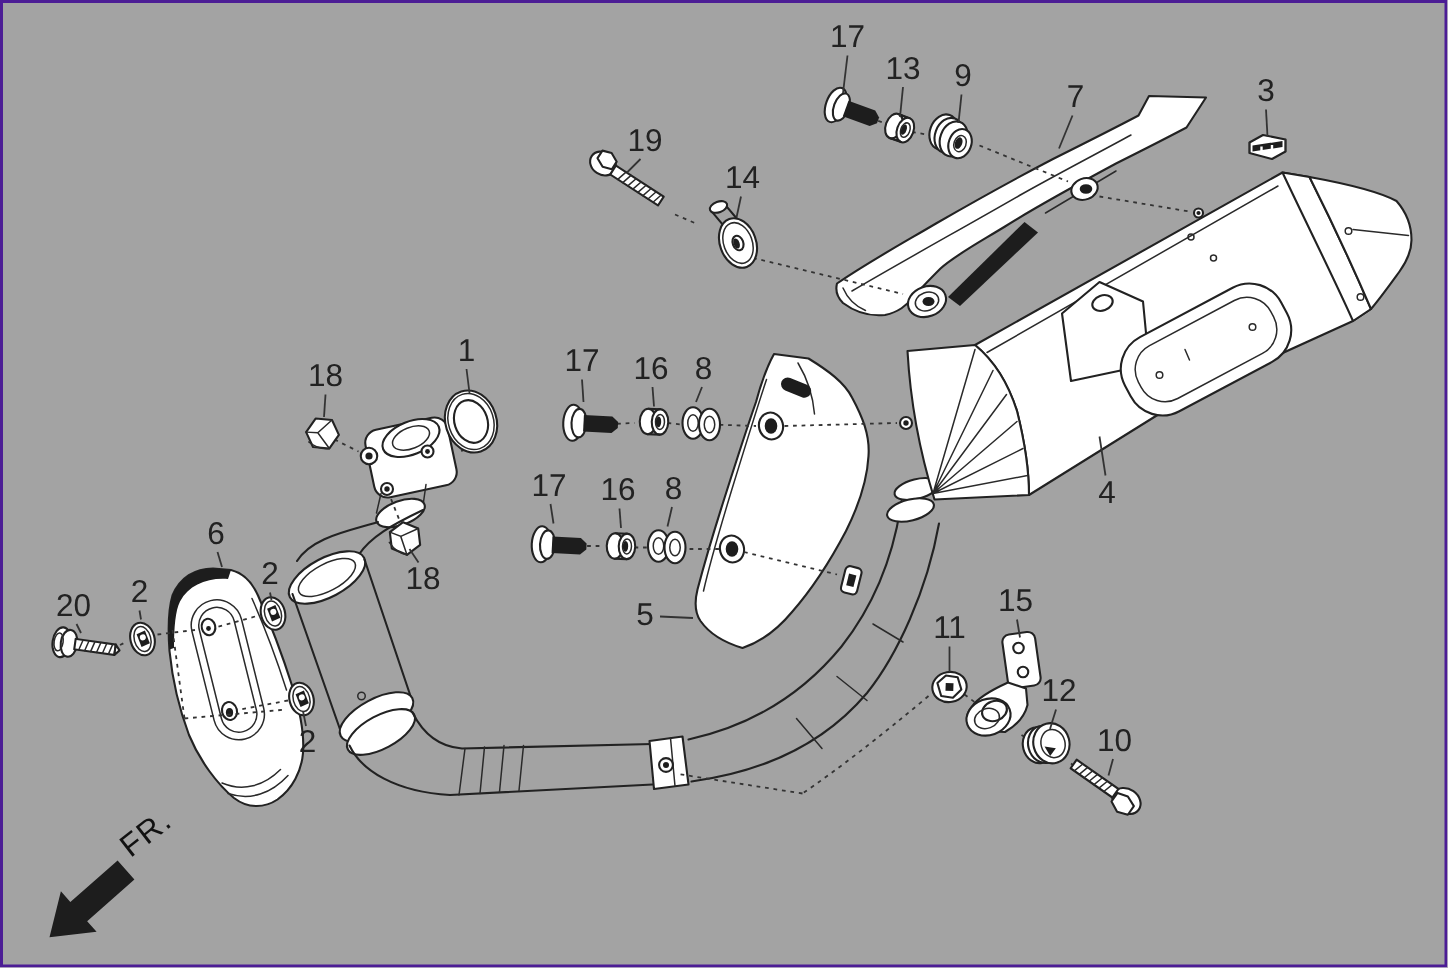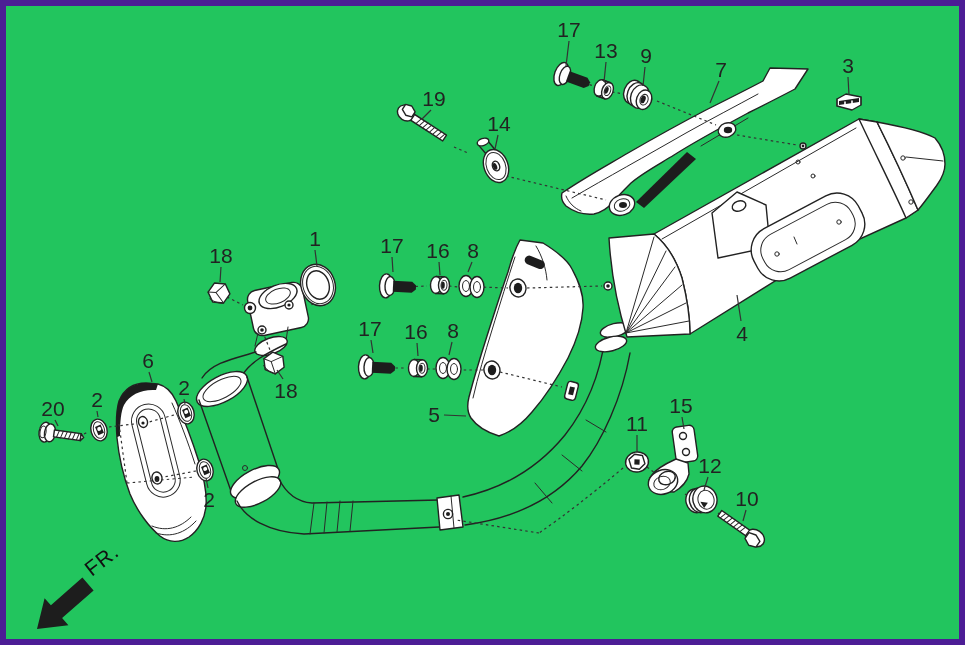--- a/index.html
+++ b/index.html
@@ -1,16 +1,16 @@
 <!DOCTYPE html>
 <html><head>
 <meta charset="utf-8">
 <style>
   html,body{margin:0;padding:0;background:#e8e8e8;}
-  .stage{position:relative;width:965px;height:645px;background:#22c55e;border:6px solid #4c1d95;
+  .stage{position:relative;width:965px;height:645px;background:#a3a3a3;border:2px solid #4c1d95;
          box-sizing:border-box;overflow:hidden;font-family:"Liberation Sans",sans-serif;}
   .stage svg{position:absolute;left:0;top:0;}
   svg .ln{stroke:#222;stroke-width:1.4;fill:none;stroke-linecap:round;stroke-linejoin:round;}
   svg .lnf{stroke:#222;stroke-width:1.4;fill:#fff;stroke-linejoin:round;}
   svg .thin{stroke:#2a2a2a;stroke-width:1;fill:none;stroke-linecap:round;}
   svg .dark{fill:#1d1d1d;stroke:none;}
   svg .dot{stroke:#333;stroke-width:1.2;fill:none;stroke-dasharray:2.5 3.2;}
   svg .leader{stroke:#333;stroke-width:1.2;fill:none;}
   svg .callout{font-family:"Liberation Sans",sans-serif;font-size:21px;fill:#222;
                text-anchor:middle;dominant-baseline:central;}

